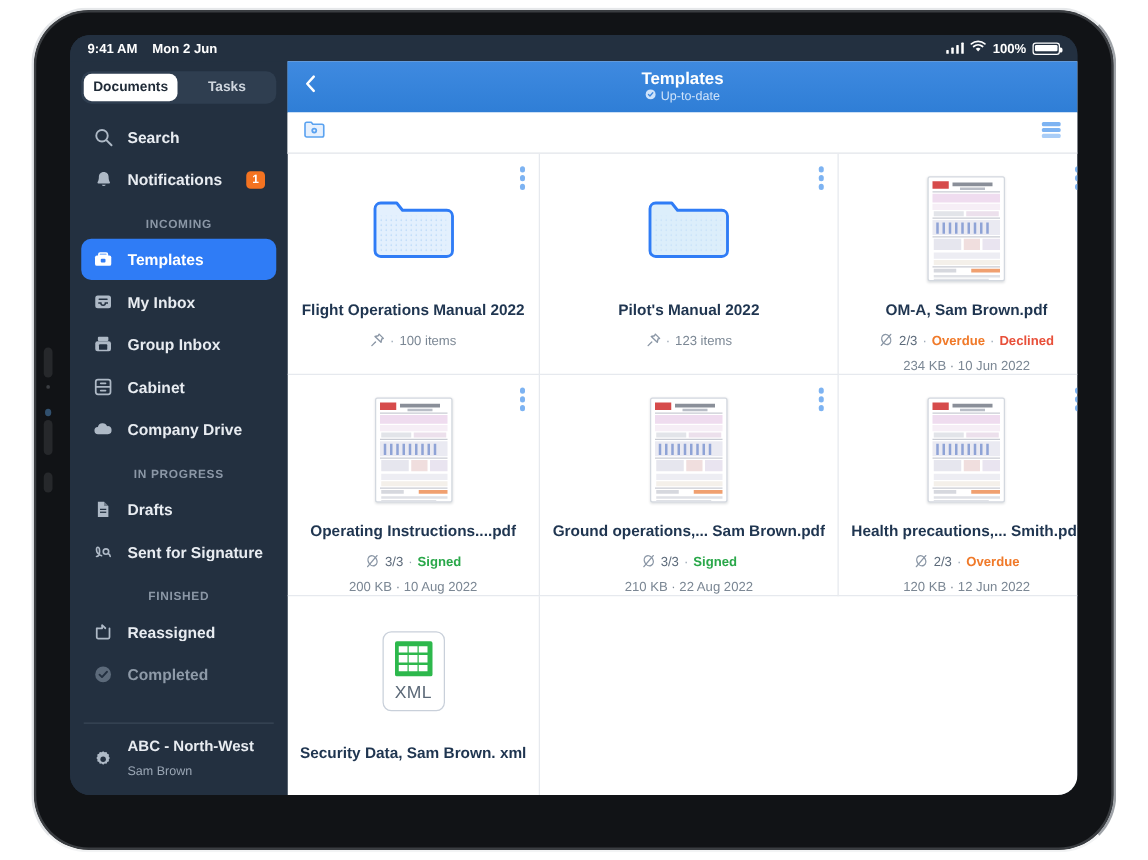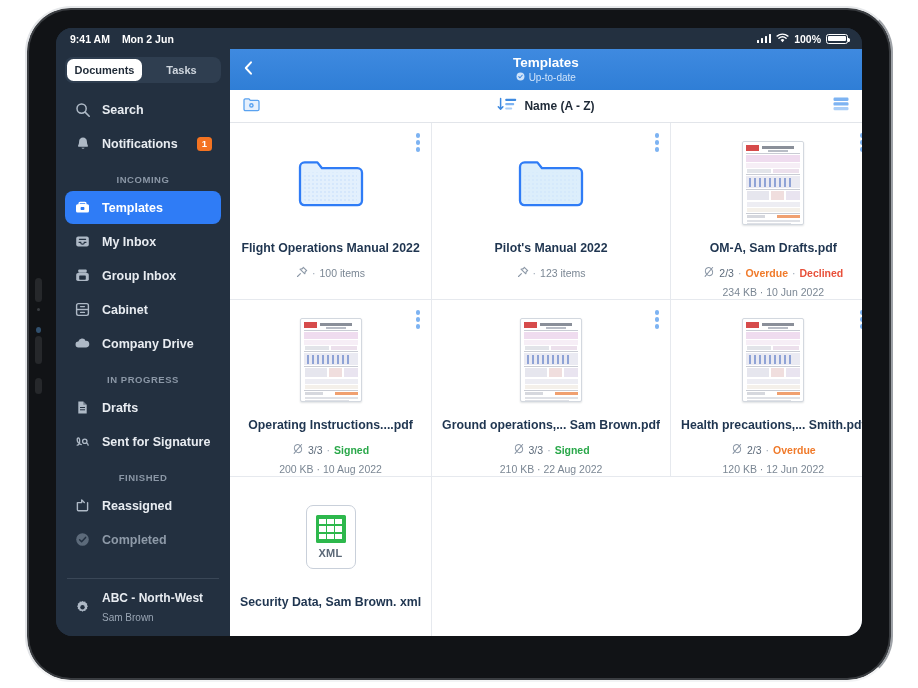--- a/index.html
+++ b/index.html
@@ -214,21 +214,21 @@
     width: 50px; height: 64px; border:1.4px solid #c9d0da; border-radius:7px;
     background:#fff; display:flex; flex-direction:column;
     align-items:center; justify-content:center; gap:4px;
   }
   .xml-grid {
     width:30px; height:28px; border:2px solid #2db84c; border-radius:1.5px;
     display:grid; grid-template-columns:repeat(3,1fr); grid-template-rows:repeat(3,1fr);
     gap:1.6px; padding:1.6px; background:#2db84c;
   }
   .xml-grid span { background:#fff; display:block; }
-  .xml-label { font-size:11px; font-weight:bold; color:#5b6877; letter-spacing:.3px; }
+  .xml-label { font-size:14px; font-weight:normal; color:#5b6877; letter-spacing:.3px; }
 
   .file-name {
     font-size: 12.3px; font-weight: bold; color:#1f3550;
     text-align:center; margin-top: 12px; line-height:1.2;
     max-width: 100%; white-space:nowrap; overflow:hidden; text-overflow:ellipsis;
   }
   .meta1 {
     margin-top: 10px; font-size: 10.5px; color:#7b8794;
     display:flex; align-items:center; justify-content:center; gap:4px;
     white-space:nowrap;
@@ -461,31 +461,20 @@
 
       <div id="toolbar">
         <div class="tb-icon">
           <span>
             <svg width="19" height="17" viewBox="0 0 19 17">
               <path d="M2 4.2c0-.8.6-1.4 1.4-1.4h3.6l1.3 1.6h7.3c.8 0 1.4.6 1.4 1.4v7.4c0 .8-.6 1.4-1.4 1.4H3.4c-.8 0-1.4-.6-1.4-1.4z" fill="#e6f0fd" stroke="#5aa2f0" stroke-width="1.3" stroke-linejoin="round"></path>
               <circle cx="9.4" cy="9.4" r="2.3" fill="#5aa2f0"></circle>
               <circle cx="9.4" cy="9.4" r=".9" fill="#e6f0fd"></circle>
             </svg>
           </span>
-        </div>
-        <div id="sort-center">
-          <span>
-            <svg width="21" height="15" viewBox="0 0 21 15">
-              <path d="M3.6 1.6v10.4M1.3 9.7l2.3 2.6 2.3-2.6" fill="none" stroke="#3f8ae0" stroke-width="1.5" stroke-linecap="round" stroke-linejoin="round"></path>
-              <rect x="8.2" y="1.8" width="11" height="2.1" rx=".9" fill="#3f8ae0"></rect>
-              <rect x="8.2" y="6.1" width="9" height="2.1" rx=".9" fill="#7db3f2"></rect>
-              <rect x="8.2" y="10.4" width="7" height="2.1" rx=".9" fill="#a9cdf7"></rect>
-            </svg>
-          </span>
-          <span id="sort-label">Name (A - Z)</span>
         </div>
         <div class="tb-icon" id="view-toggle">
           <span>
             <svg width="18" height="16" viewBox="0 0 18 16">
               <rect x="1.5" y="1.6" width="15" height="3.3" rx="1.2" fill="#7db3f2"></rect>
               <rect x="1.5" y="6.3" width="15" height="3.3" rx="1.2" fill="#7db3f2"></rect>
               <rect x="1.5" y="11" width="15" height="3.3" rx="1.2" fill="#a9cdf7"></rect>
             </svg>
           </span>
         </div>
@@ -588,21 +577,21 @@
                 <div class="dblk" style="left:1px;top:57px;width:53px;height:5px;background:#ededf3"></div>
                 <div class="dblk" style="left:1px;top:63px;width:53px;height:4px;background:#f4f0ea"></div>
                 <div class="dblk" style="left:0;top:68px;width:100%;height:1px;background:#c9ccd4"></div>
                 <div class="dblk" style="left:1px;top:70px;width:18px;height:3px;background:#d6d8de"></div>
                 <div class="dblk" style="left:31px;top:70px;width:23px;height:3px;background:#f0a070"></div>
                 <div class="dblk" style="left:1px;top:75px;width:53px;height:2px;background:#dfe1e6"></div>
                 <div class="dblk" style="left:1px;top:78px;width:44px;height:2px;background:#dfe1e6"></div>
               </div>
             </div>
           </div>
-          <div class="file-name">OM-A, Sam Drafts.pdf</div>
+          <div class="file-name">OM-A, Sam Brown.pdf</div>
           <div class="meta1">
             <span>
               <svg width="12" height="12" viewBox="0 0 12 12">
                 <ellipse cx="6" cy="5.6" rx="3.4" ry="4.2" transform="rotate(-28 6 5.6)" fill="none" stroke="#8b97a6" stroke-width="1.1"></ellipse>
                 <line x1="2.1" y1="10.3" x2="9.6" y2="1.5" stroke="#8b97a6" stroke-width="1.1" stroke-linecap="round"></line>
               </svg>
             </span>
             <span class="frac">2/3</span>
             <span class="sep">·</span>
             <span class="st-overdue">Overdue</span>

